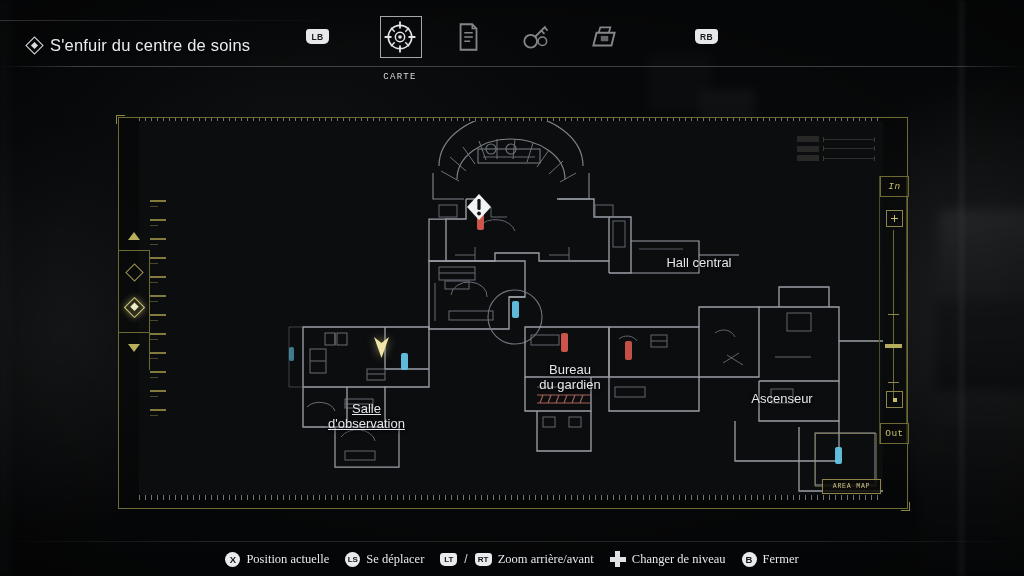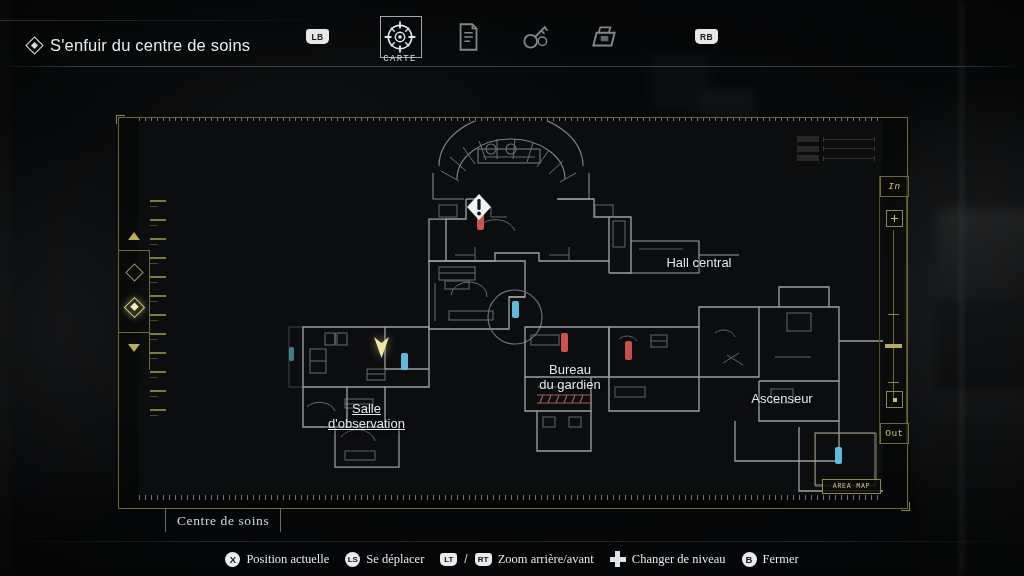--- a/index.html
+++ b/index.html
@@ -61,21 +61,21 @@
 
   
   .tabs{position:absolute;left:0;top:16px;width:100%;height:52px;
         display:flex;align-items:flex-start;justify-content:center;gap:0;}
   .tab-row{display:flex;align-items:flex-start;gap:22px;}
   .bumper{display:flex;align-items:center;justify-content:center;
     width:23px;height:15px;margin-top:13px;border-radius:3px 3px 5px 5px;
     background:#e6e8ea;color:#1a1a1a;font-size:8.5px;font-weight:bold;letter-spacing:.4px;}
   .bumper.lb{margin-right:26px;}
   .bumper.rb{margin-left:46px;}
-  .tab{position:relative;display:flex;flex-direction:column;align-items:center;gap:0;
+  .tab{position:relative;display:flex;flex-direction:column;align-items:center;gap:18px;
     width:46px;padding-top:4px;}
   .tab .icon{width:34px;height:34px;display:flex;align-items:center;justify-content:center;
     opacity:.62;}
   .tab.active .icon{opacity:1;}
   .tab .label{font-size:9px;letter-spacing:1.3px;color:#d8dbe0;
     font-family:"Liberation Mono",monospace;opacity:0;}
   .tab.active .label{opacity:1;}
   .tab.active:before{content:"";position:absolute;left:3px;top:0px;width:40px;height:40px;
     border:1px solid rgba(215,220,228,.75);}
   .tab .icon svg{width:100%;height:100%;}
@@ -539,23 +539,20 @@
     <div class="zoom-track"></div>
     <div class="zoom-tickA"></div>
     <div class="zoom-tickB"></div>
     <div class="zoom-handle"></div>
     <div class="zoom-box minus">
         <i></i>
       </div>
     <div class="zoom-cap out">Out</div>
   </div>
 
-  <div class="mapname">
-    <span>Centre de soins</span>
-  </div>
 
   <div class="hintbar-top"></div>
   <div class="hintbar">
 
     <div class="hint">
       <span class="btncircle">X</span>
       <span class="txt">Position actuelle</span>
     </div>
 
     <div class="hint">

